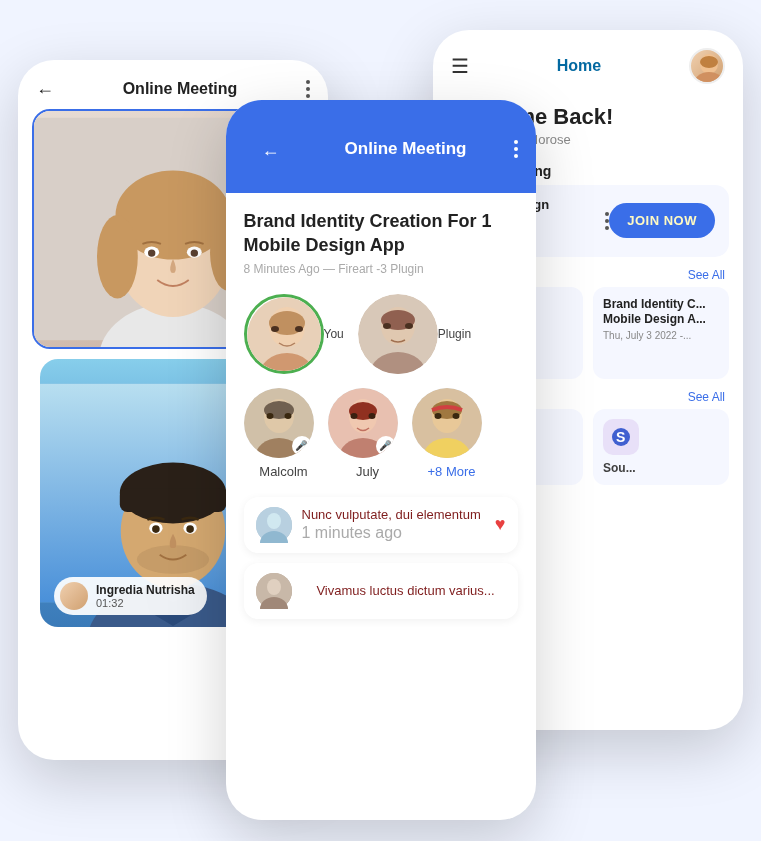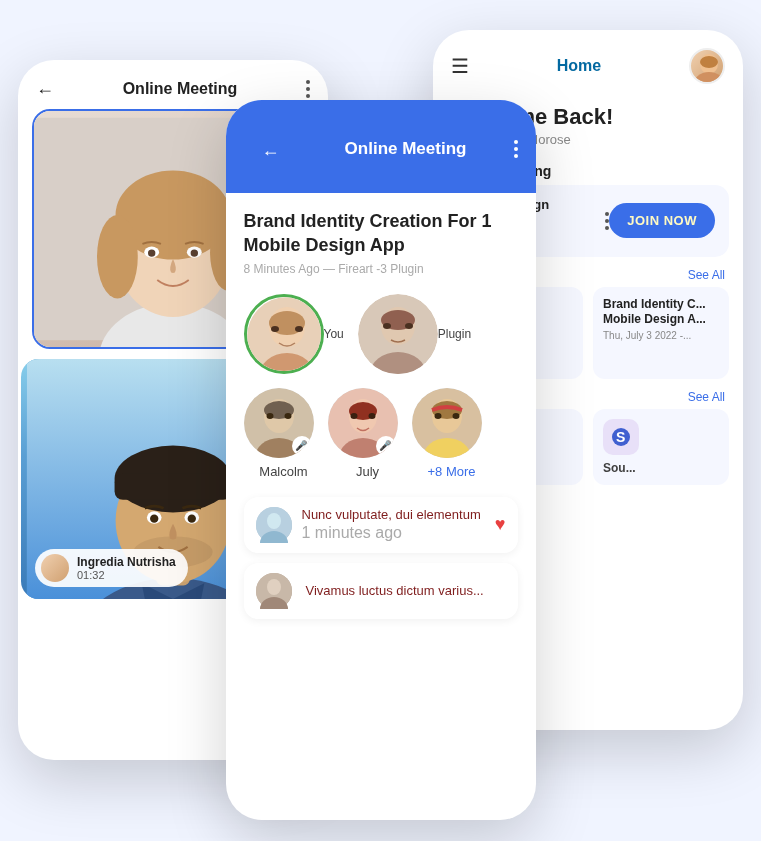--- a/index.html
+++ b/index.html
@@ -48,24 +48,24 @@
     .video-top {
       margin: 0 14px;
       border-radius: 18px;
       overflow: hidden;
       border: 2.5px solid #3a6ee8;
       height: 240px;
       background: #c8c8c8;
       position: relative;
     }
     .video-bottom {
-      margin: 10px 3px 0;
+      margin: 10px 22px 0;
       border-radius: 18px;
       overflow: hidden;
-      height: 240px;
+      height: 268px;
       background: linear-gradient(160deg, #87ceeb 0%, #4a90d9 60%, #2060b0 100%);
       position: relative;
     }
     .video-bottom-label {
       position: absolute;
       bottom: 12px;
       left: 14px;
       display: flex;
       align-items: center;
       gap: 8px;
@@ -357,20 +357,21 @@
     }
 
     .chat-msg2 {
       display: flex;
       align-items: center;
       gap: 14px;
       background: #fff;
       border-radius: 14px;
       padding: 10px 12px;
       box-shadow: 0 2px 8px rgba(0,0,0,0.06);
+      text-align: center;
     }
 
     .type-bar {
       background: #f5f5f5;
       border-radius: 22px;
       padding: 10px 16px;
       font-size: 13px;
       color: #bbb;
       margin-top: 12px;
     }

